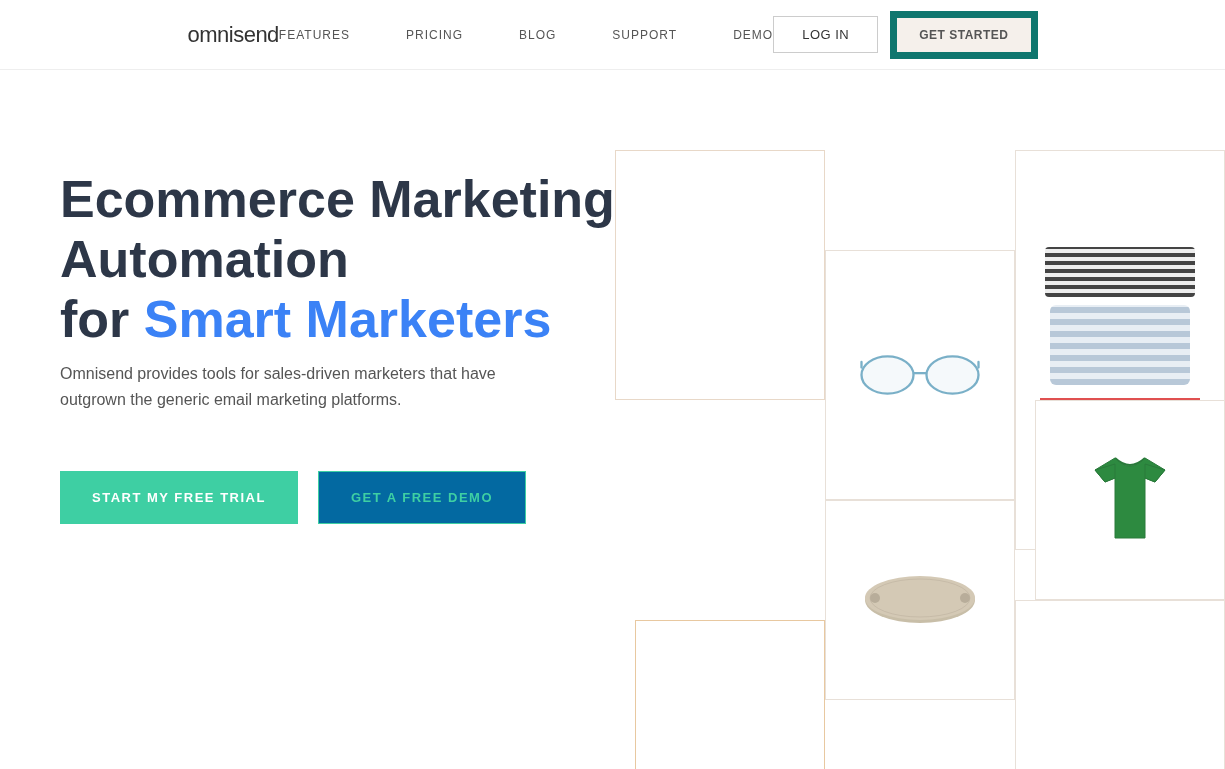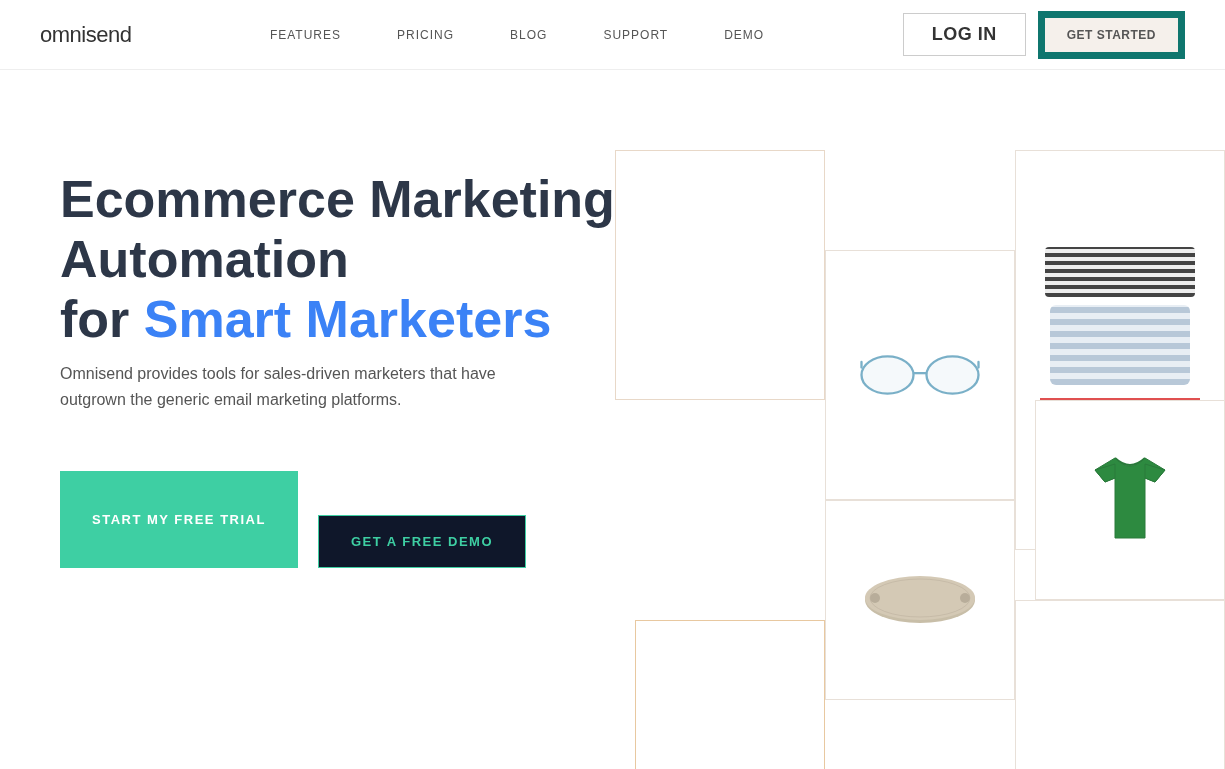--- a/index.html
+++ b/index.html
@@ -8,21 +8,21 @@
       background: #fff;
       width: 1225px;
       min-height: 769px;
       overflow: hidden;
     }
 
     
     header {
       display: flex;
       align-items: center;
-      justify-content: space-between;
+      justify-content: center;
       padding: 0 40px;
       height: 70px;
       border-bottom: 1px solid #eee;
     }
     .logo {
       font-size: 22px;
       font-weight: 400;
       color: #333;
       letter-spacing: -0.5px;
     }
@@ -42,22 +42,22 @@
     .header-buttons {
       display: flex;
       align-items: center;
       gap: 12px;
     }
     .btn-login {
       padding: 10px 28px;
       border: 1px solid #ccc;
       background: #fff;
       color: #333;
-      font-size: 18px;
-      font-weight: 700;
+      font-size: 13px;
+      font-weight: 400;
       letter-spacing: 0.5px;
       cursor: pointer;
     }
     .btn-get-started {
       padding: 10px 22px;
       border: 7px solid #0f766e;
       background: #f5f0eb;
       color: #555;
       font-size: 12px;
       font-weight: 700;
@@ -104,30 +104,29 @@
       font-size: 13px;
       font-weight: 700;
       letter-spacing: 1.5px;
       text-transform: uppercase;
       border: none;
       cursor: pointer;
       min-width: 200px;
     }
     .btn-demo {
       padding: 18px 32px;
-      background: #0f172a;
+      background: #0369a1;
       color: #3ecfa3;
       font-size: 13px;
       font-weight: 700;
       letter-spacing: 1.5px;
       text-transform: uppercase;
       border: 1px solid #3ecfa3;
       cursor: pointer;
       min-width: 200px;
-      margin-top: 44px;
     }
 
     
     .product-grid {
       position: absolute;
       right: 0;
       top: 80px;
       width: 620px;
       height: 620px;
     }

